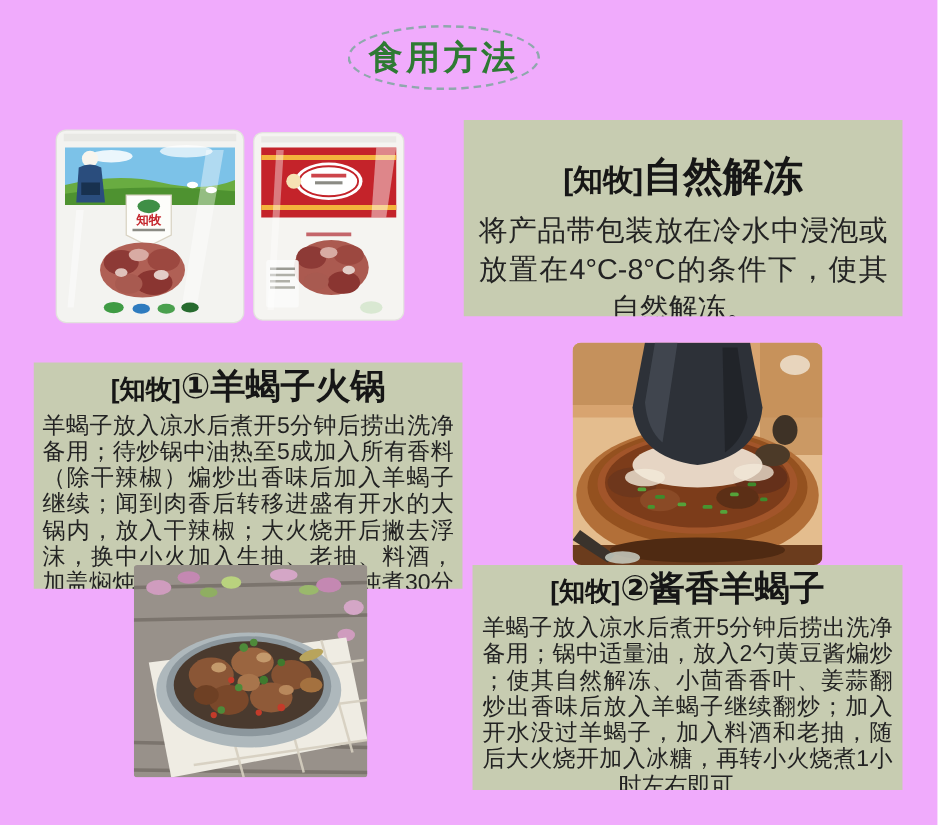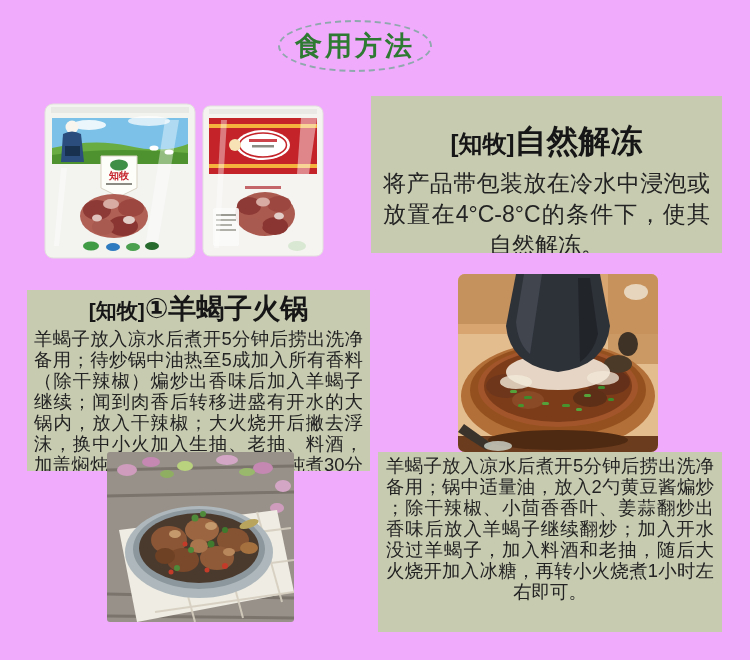--- a/index.html
+++ b/index.html
@@ -268,16 +268,19 @@
           <circle cx="64" cy="120" r="2.5"></circle>
           <circle cx="100" cy="118" r="2.5"></circle>
         </g>
 
         <ellipse cx="142" cy="72" rx="10" ry="4" fill="#b8a45c" transform="rotate(-20 142 72)"></ellipse>
       </g>
     </svg>
   </div>
 
   <div class="gbox box-recipe2">
-    <div class="body">羊蝎子放入凉水后煮开5分钟后捞出洗净备用；锅中适量油，放入2勺黄豆酱煸炒；除干辣椒、小茴香香叶、姜蒜翻炒出香味后放入羊蝎子继续翻炒；加入开水没过羊蝎子，加入料酒和老抽，随后大火烧开加入冰糖，再转小火烧煮1小时左右即可。</div>
+    <div class="box-title">
+      <span class="brand">[知牧]</span><span class="big"><span>②</span><span>酱香羊蝎子</span></span>
+    </div>
+    <div class="body">羊蝎子放入凉水后煮开5分钟后捞出洗净备用；锅中适量油，放入2勺黄豆酱煸炒；使其自然解冻、小茴香香叶、姜蒜翻炒出香味后放入羊蝎子继续翻炒；加入开水没过羊蝎子，加入料酒和老抽，随后大火烧开加入冰糖，再转小火烧煮1小时左右即可。</div>
   </div>
 
 </div>
 
 </body></html>

